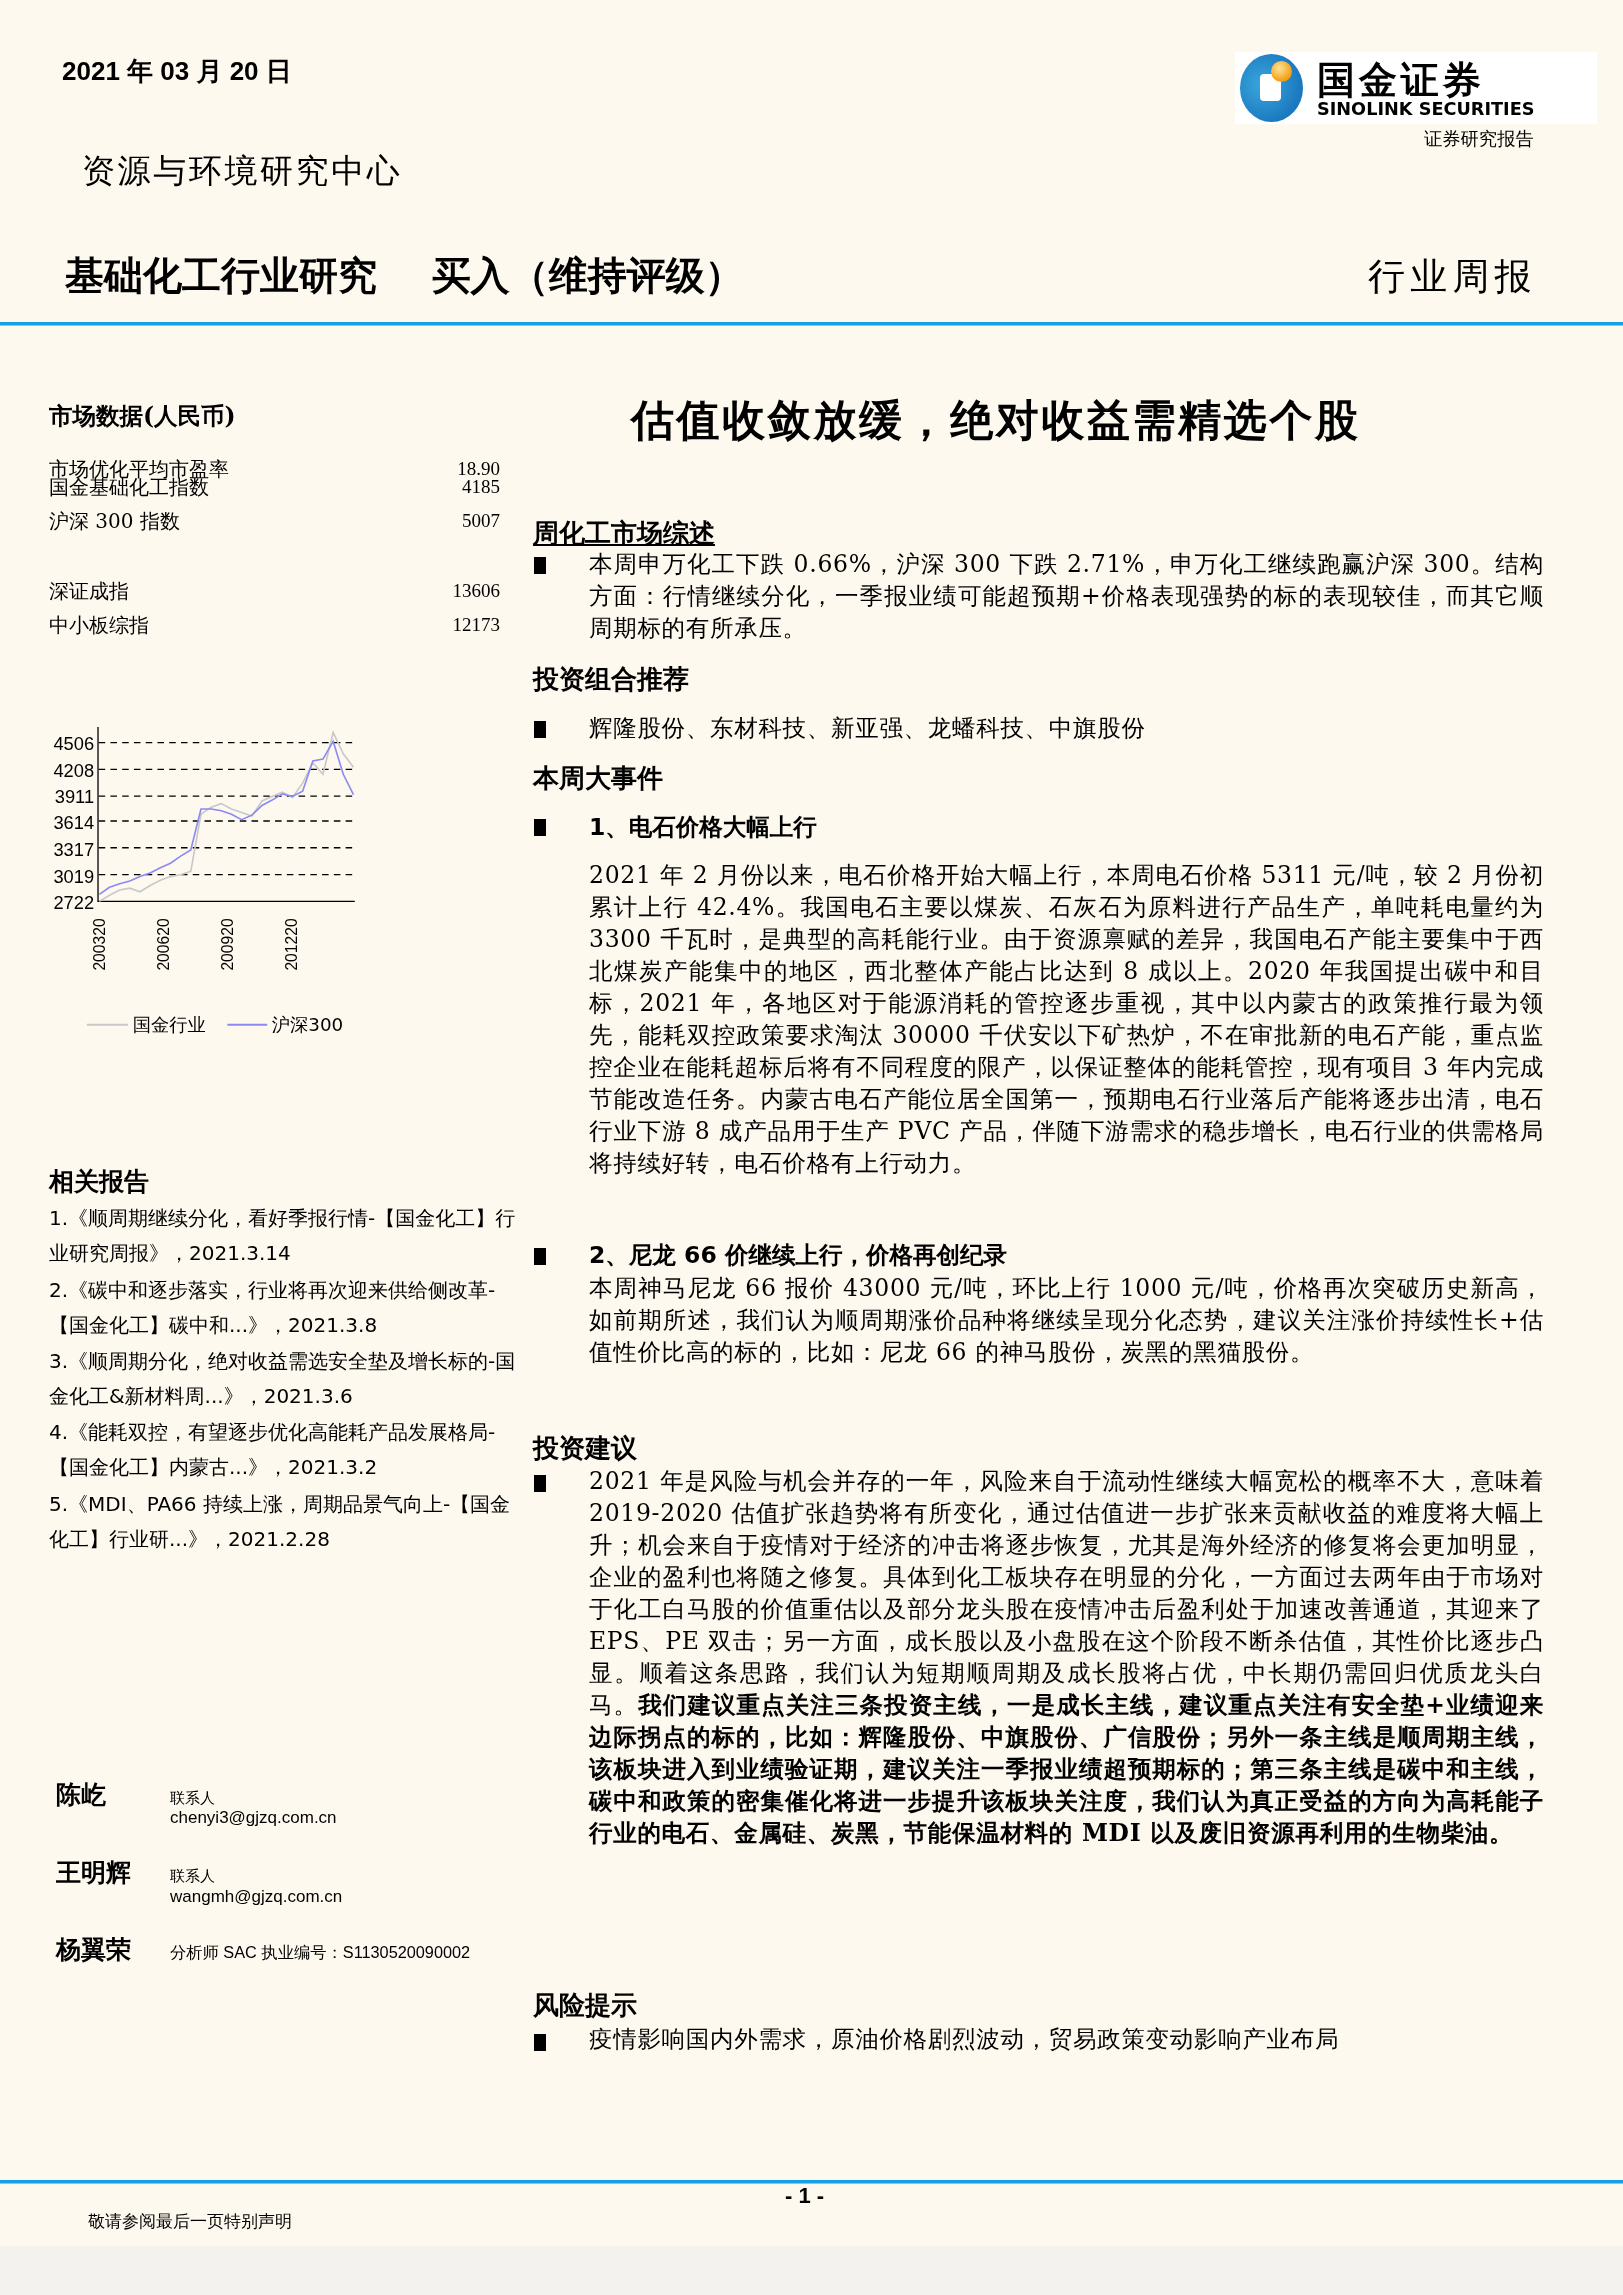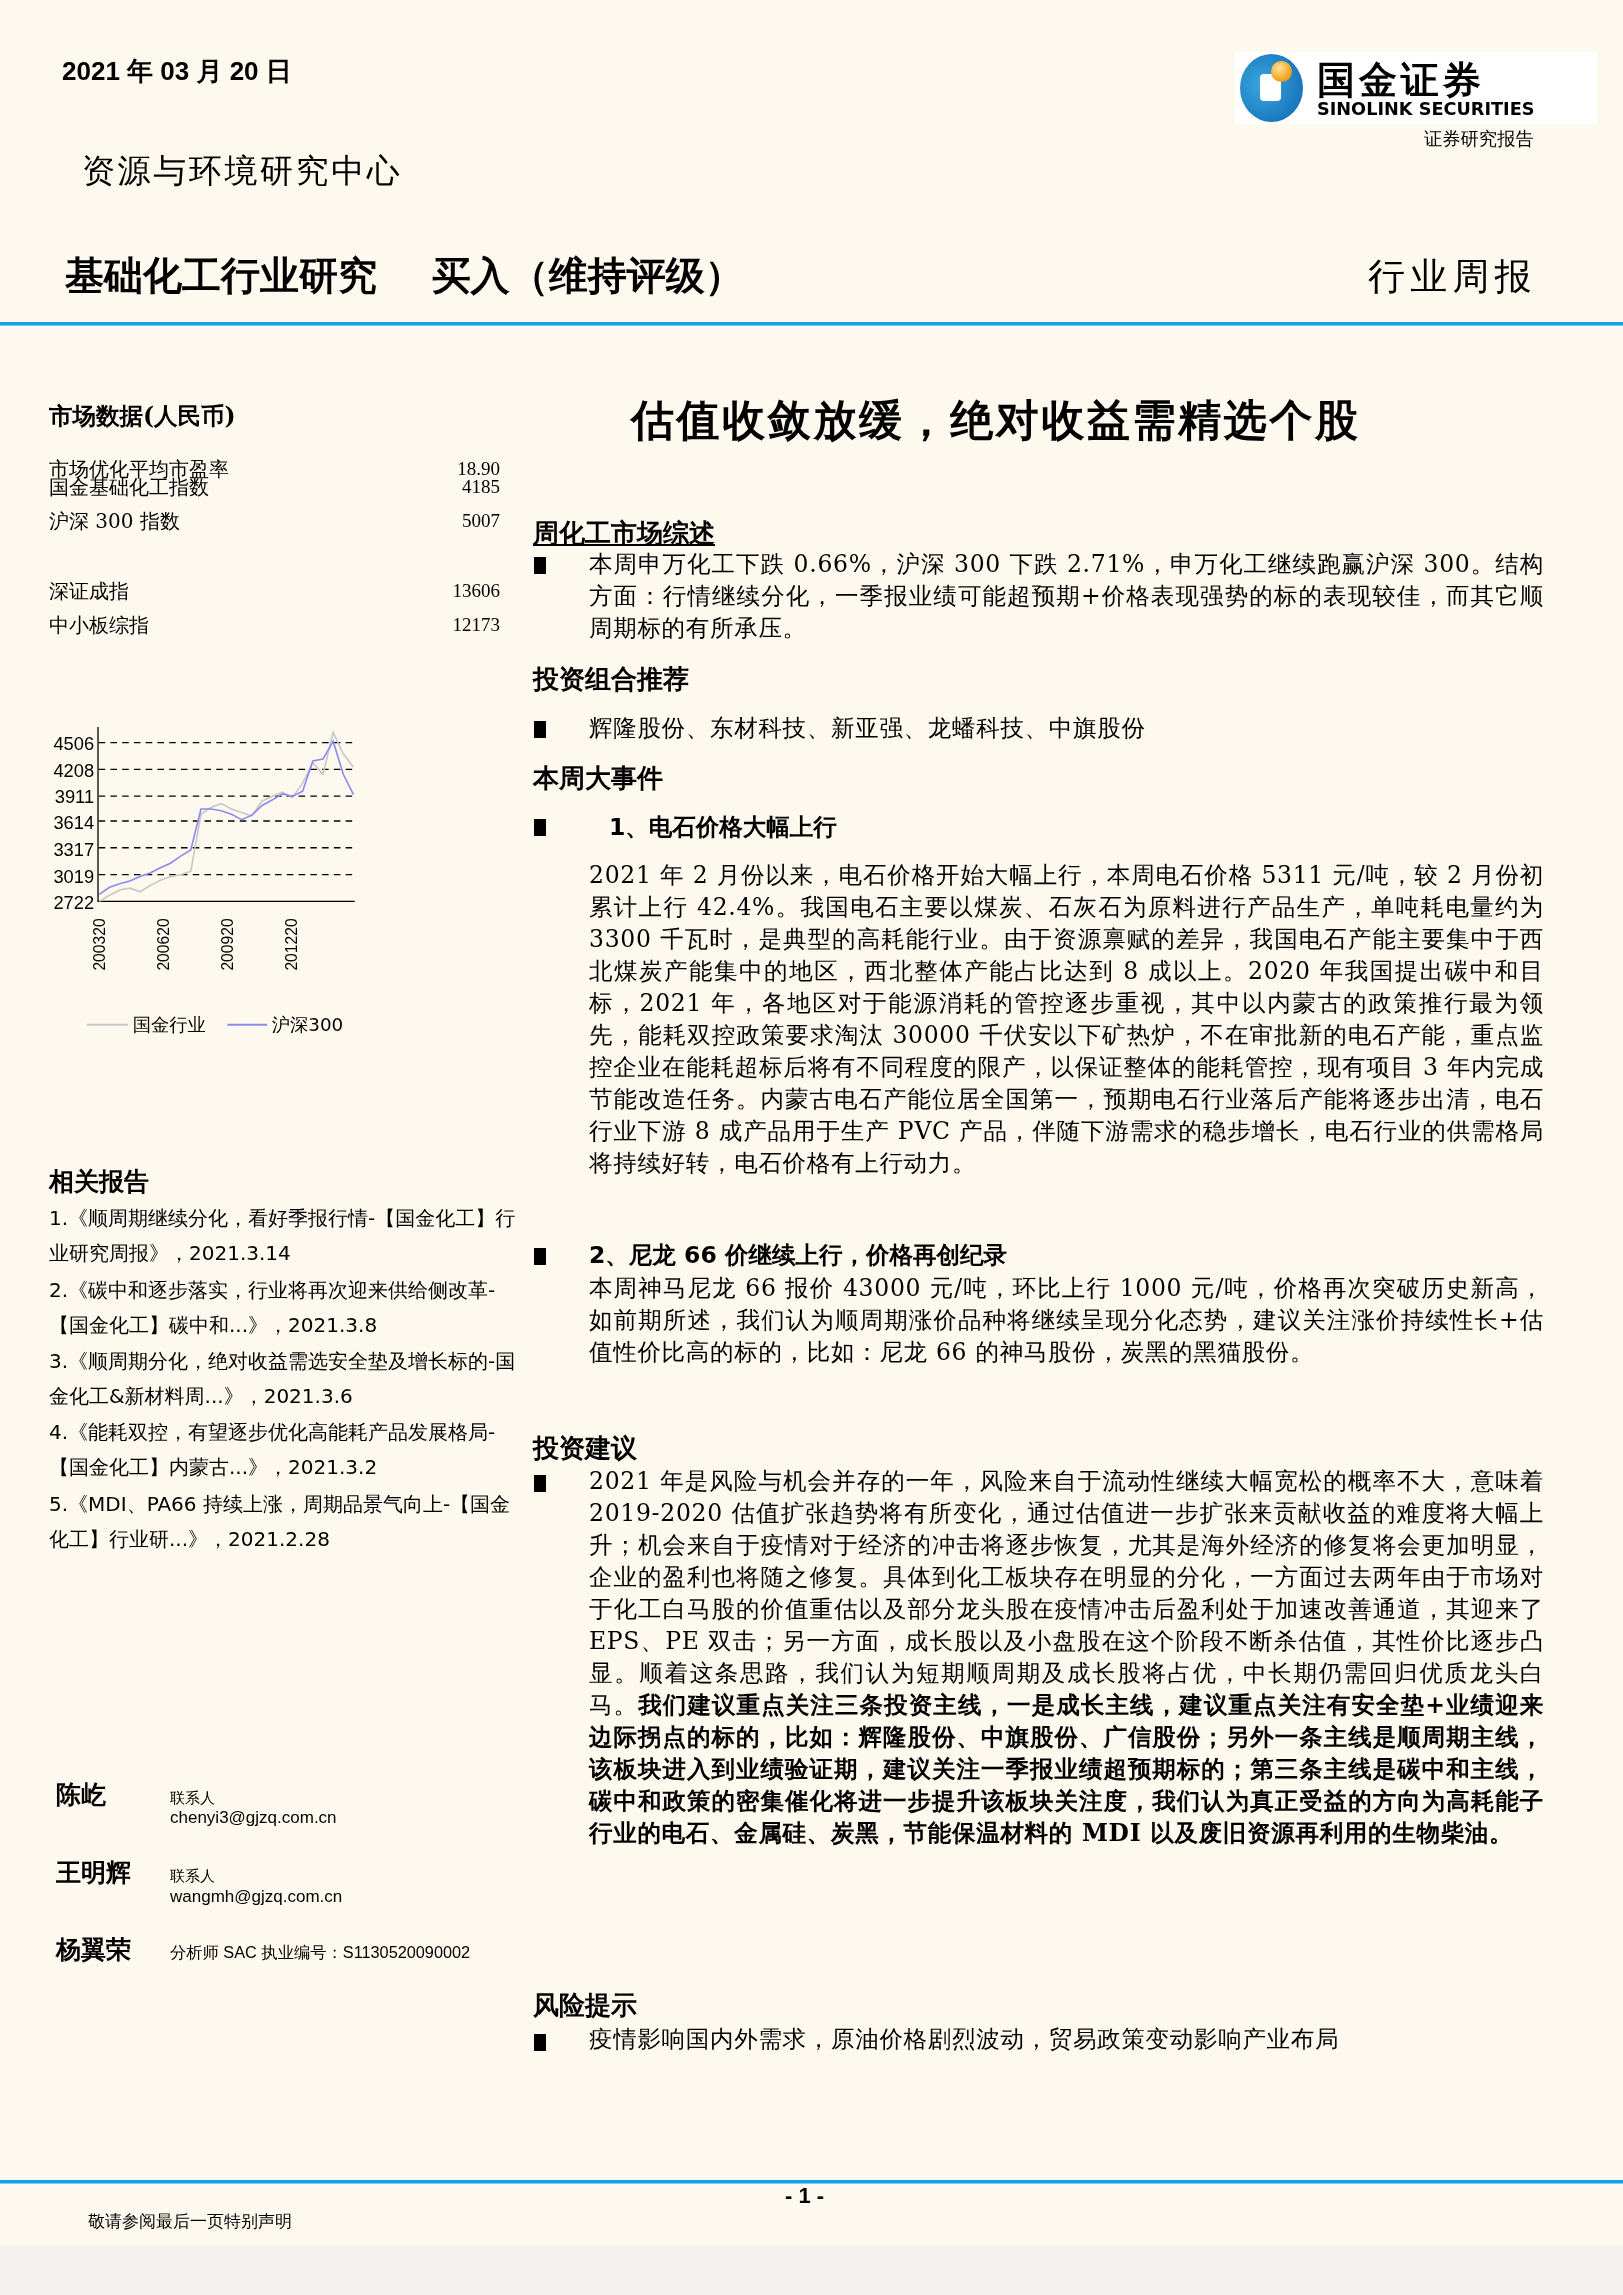--- a/index.html
+++ b/index.html
@@ -142,21 +142,21 @@
   <div class="h2" style="top:516px;text-decoration:underline;">周化工市场综述</div>
   <div class="bullet" style="left:534px;top:557px;"></div>
   <div class="para" style="top:548px;">本周申万化工下跌 0.66%，沪深 300 下跌 2.71%，申万化工继续跑赢沪深 300。结构方面：行情继续分化，一季报业绩可能超预期+价格表现强势的标的表现较佳，而其它顺周期标的有所承压。</div>
 
   <div class="h2" style="top:662px;">投资组合推荐</div>
   <div class="bullet" style="left:534px;top:721px;"></div>
   <div class="para" style="top:712px;">辉隆股份、东材科技、新亚强、龙蟠科技、中旗股份</div>
 
   <div class="h2" style="top:761px;">本周大事件</div>
   <div class="bullet" style="left:534px;top:819px;"></div>
-  <div class="sub-h" style="top:811px;margin-left:20px;">1、电石价格大幅上行</div>
+  <div class="sub-h" style="top:811px;">1、电石价格大幅上行</div>
   <div class="para" style="top:859px;">2021 年 2 月份以来，电石价格开始大幅上行，本周电石价格 5311 元/吨，较 2 月份初累计上行 42.4%。我国电石主要以煤炭、石灰石为原料进行产品生产，单吨耗电量约为 3300 千瓦时，是典型的高耗能行业。由于资源禀赋的差异，我国电石产能主要集中于西北煤炭产能集中的地区，西北整体产能占比达到 8 成以上。2020 年我国提出碳中和目标，2021 年，各地区对于能源消耗的管控逐步重视，其中以内蒙古的政策推行最为领先，能耗双控政策要求淘汰 30000 千伏安以下矿热炉，不在审批新的电石产能，重点监控企业在能耗超标后将有不同程度的限产，以保证整体的能耗管控，现有项目 3 年内完成节能改造任务。内蒙古电石产能位居全国第一，预期电石行业落后产能将逐步出清，电石行业下游 8 成产品用于生产 PVC 产品，伴随下游需求的稳步增长，电石行业的供需格局将持续好转，电石价格有上行动力。</div>
 
   <div class="bullet" style="left:534px;top:1248px;"></div>
   <div class="sub-h" style="top:1239px;">2、尼龙 66 价继续上行，价格再创纪录</div>
   <div class="para" style="top:1272px;">本周神马尼龙 66 报价 43000 元/吨，环比上行 1000 元/吨，价格再次突破历史新高，如前期所述，我们认为顺周期涨价品种将继续呈现分化态势，建议关注涨价持续性长+估值性价比高的标的，比如：尼龙 66 的神马股份，炭黑的黑猫股份。</div>
 
   <div class="h2" style="top:1431px;">投资建议</div>
   <div class="bullet" style="left:534px;top:1475px;"></div>
   <div class="para" style="top:1465px;"><span>2021 年是风险与机会并存的一年，风险来自于流动性继续大幅宽松的概率不大，意味着 2019-2020 估值扩张趋势将有所变化，通过估值进一步扩张来贡献收益的难度将大幅上升；机会来自于疫情对于经济的冲击将逐步恢复，尤其是海外经济的修复将会更加明显，企业的盈利也将随之修复。具体到化工板块存在明显的分化，一方面过去两年由于市场对于化工白马股的价值重估以及部分龙头股在疫情冲击后盈利处于加速改善通道，其迎来了 EPS、PE 双击；另一方面，成长股以及小盘股在这个阶段不断杀估值，其性价比逐步凸显。顺着这条思路，我们认为短期顺周期及成长股将占优，中长期仍需回归优质龙头白马。</span><b>我们建议重点关注三条投资主线，一是成长主线，建议重点关注有安全垫+业绩迎来边际拐点的标的，比如：辉隆股份、中旗股份、广信股份；另外一条主线是顺周期主线，该板块进入到业绩验证期，建议关注一季报业绩超预期标的；第三条主线是碳中和主线，碳中和政策的密集催化将进一步提升该板块关注度，我们认为真正受益的方向为高耗能子行业的电石、金属硅、炭黑，节能保温材料的 MDI 以及废旧资源再利用的生物柴油。</b></div>
 

